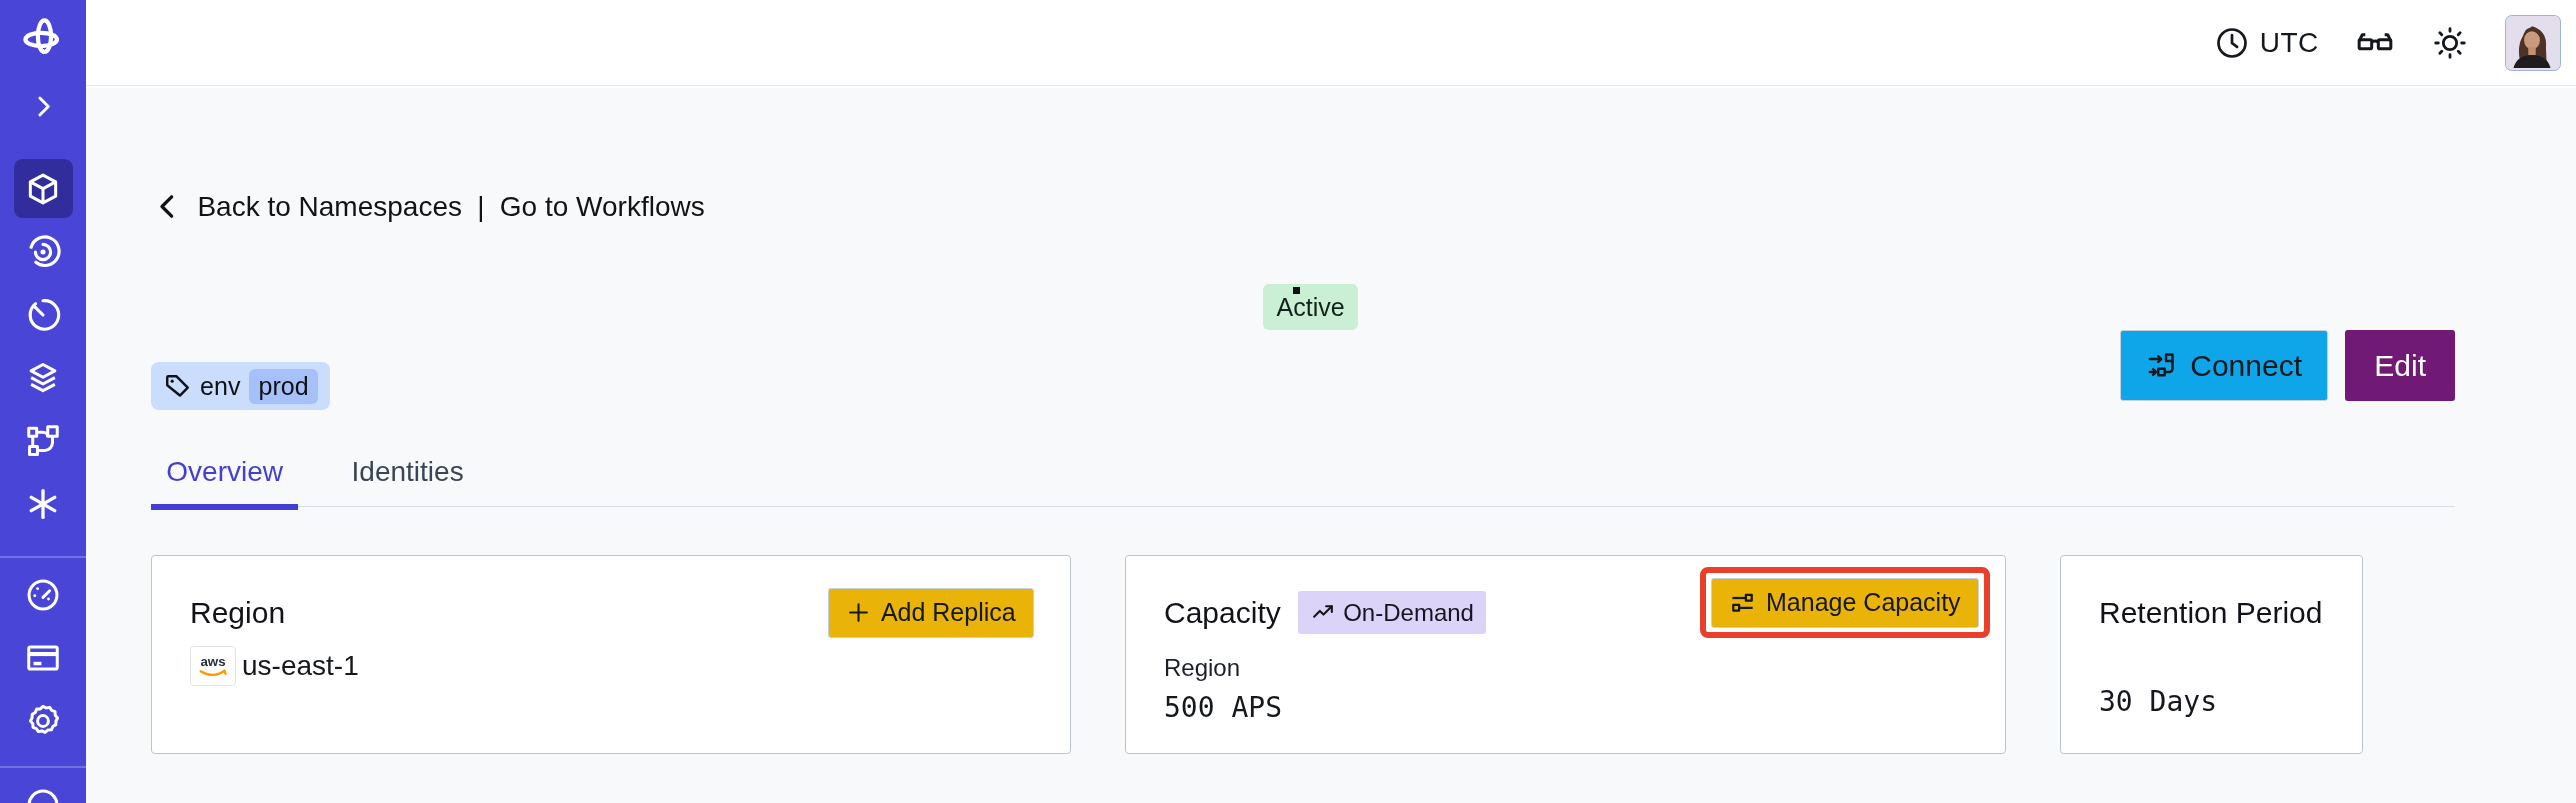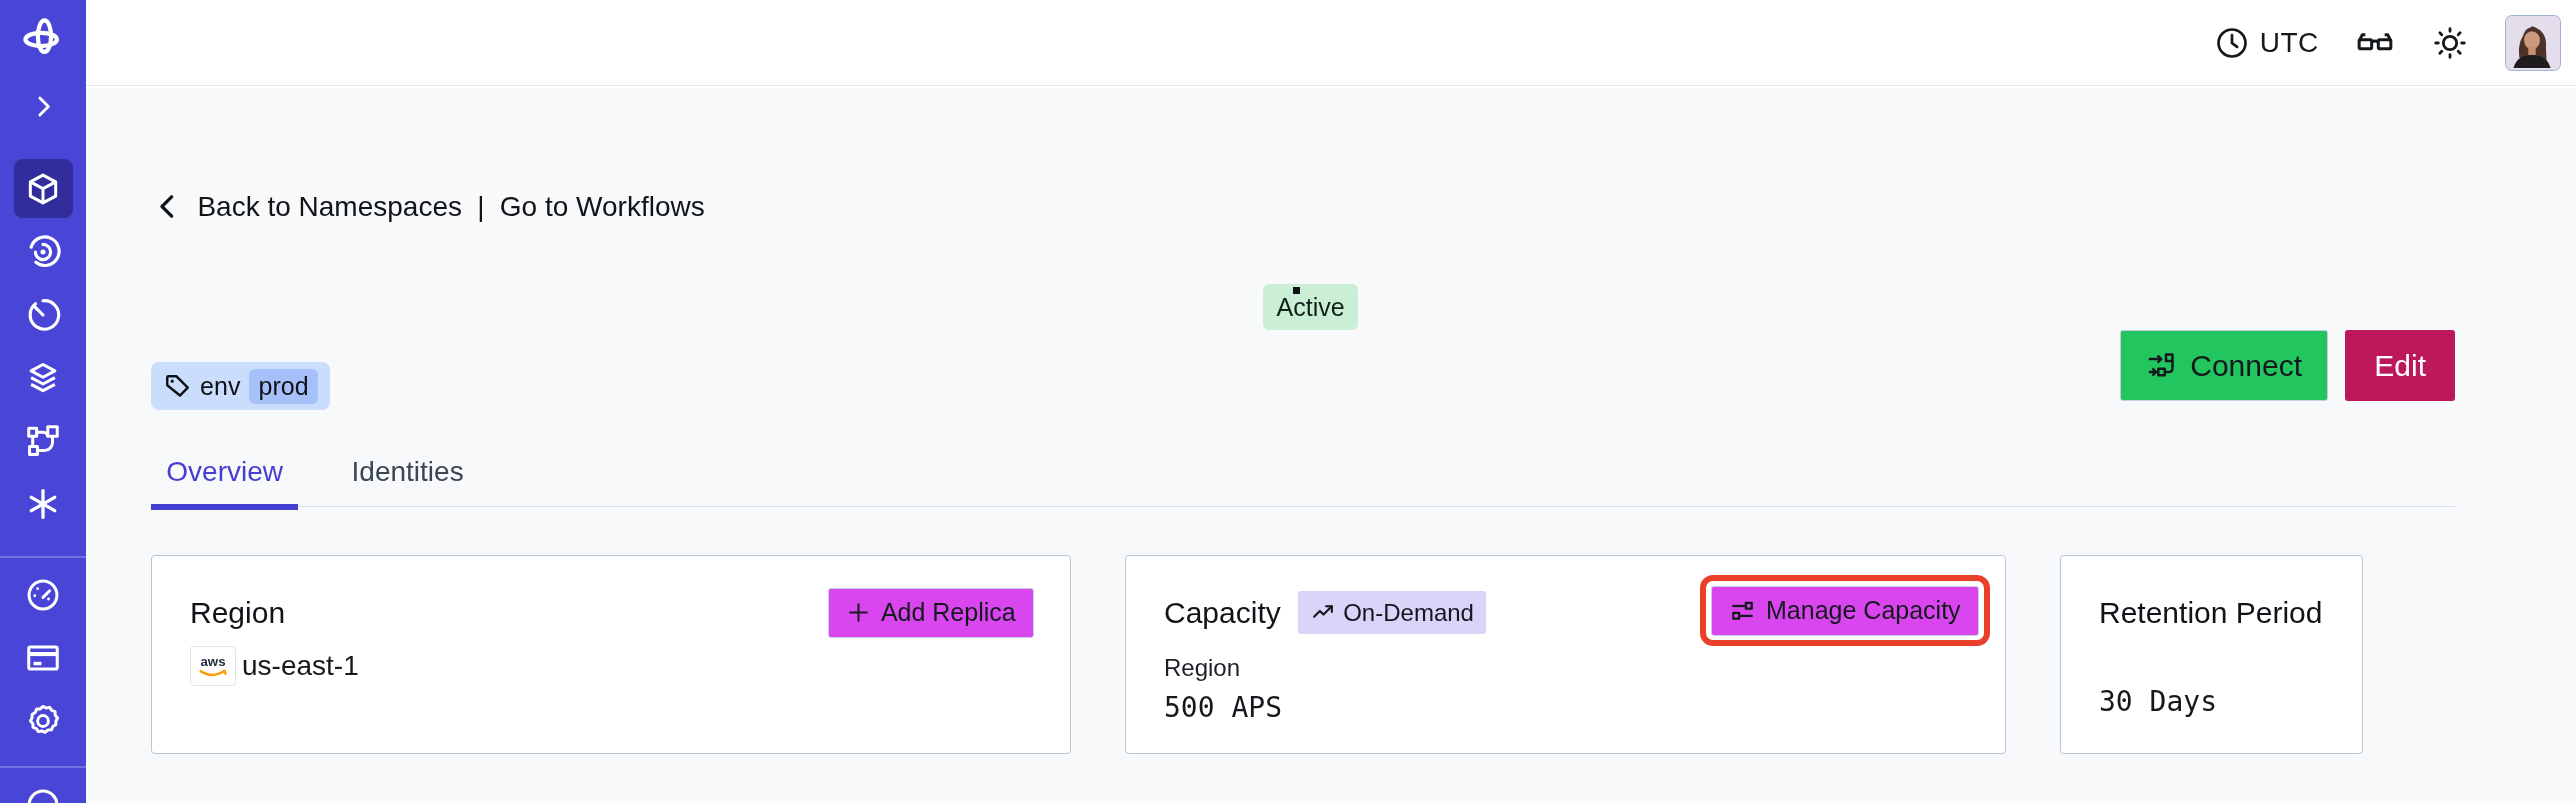--- a/index.html
+++ b/index.html
@@ -55,23 +55,23 @@
 
   
   .title-row { margin-top:61px; display:flex; align-items:center; height:63px;flex-direction:column; }
   .redacted-box { position:relative; width:570px; height:56px; background:#ffffff; }
   .name-remnant { position:absolute; left:275px; bottom:-9.6px; width:6.7px; height:6.7px; background:#101214; }
   .status-badge { margin-left:15.3px; background:#CBEFD4; color:#10231a;
     font-size:25px; padding:8.6px 13.4px; border-radius:5.8px; }
   .title-actions { margin-left:auto; display:flex; align-items:center; gap:17.3px; }
   .btn { display:inline-flex; align-items:center; justify-content:center; gap:13.4px;
     font-family:"Liberation Sans",sans-serif; cursor:pointer; border-radius:2.9px; }
-  .btn-connect { height:71px; padding:0 25px; background:#22c55e;
+  .btn-connect { height:71px; padding:0 25px; background:#0ea5e9;
     border:1.9px solid #C7D0DF; font-size:30px; color:#15181d;align-items:center; }
-  .btn-edit { height:71px; padding:0 29px; background:#be185d; border:none;
+  .btn-edit { height:71px; padding:0 29px; background:#701a75; border:none;
     color:#ffffff; font-size:30px; }
 
   
   .tag-row { margin-top:15.3px; }
   .tag-pill { display:inline-flex; align-items:center; gap:8.6px;
     background:#CBDDFD; border-radius:7.7px; padding:6.7px 11.5px; }
   .tag-key { font-size:25px; color:#0e1116; }
   .tag-chip { background:#A6C1F9; border-radius:5.8px; padding:2.9px 9.6px;
     font-size:25px; color:#0e1116; }
 
@@ -88,34 +88,34 @@
   .card { background:#ffffff; border:1.9px solid #B9C3D6; border-radius:3.8px;
     height:199px; padding:35px 38px; position:relative; }
   .card-region   { width:920px; }
   .card-capacity { width:881px; }
   .card-retention{ width:303px; }
   .card-title-row { display:flex; align-items:center; height:44px; }
   .card-title { font-size:30px; font-weight:500; color:#111318; }
   .field-label { margin-top:19px; font-size:24px; color:#1b1f26; }
   .mono-value { font-family:"DejaVu Sans Mono", monospace; font-size:28px; color:#15181d; }
 
-  .btn-small { height:50px; padding:0 17.3px; background:#d946ef; border:1.9px solid #C7D0DF;
+  .btn-small { height:50px; padding:0 17.3px; background:#eab308; border:1.9px solid #C7D0DF;
     font-size:25px; color:#15181d; gap:9.6px; }
   .add-replica-pos { position:absolute; top:32px; right:36px; }
 
   .region-value-row { margin-top:11.5px; display:flex; align-items:center; gap:6px; }
   .aws-badge { width:46px; height:40px; background:#fff; border:1.9px solid #DFE3EA;
     border-radius:3.8px; display:flex; align-items:center; justify-content:center; }
   .region-name { font-size:28px; color:#15181d; }
 
   .ondemand-badge { margin-left:17.3px; display:inline-flex; align-items:center; gap:7.7px;
     background:#DCD3F8; border-radius:3px; padding:7.7px 12.5px; font-size:24px; color:#17131f; }
 
-  .highlight-box { position:absolute; top:19px; right:15.3px;
-    border:6.7px solid #E8402A; padding:4.8px; border-radius:13px; }
+  .highlight-box { position:absolute; top:11px; right:15.3px;
+    border:6.7px solid #E8402A; padding:4.8px; border-radius:8px; }
 
   .retention-value { margin-top:50px; }
   .capacity-value { margin-top:9.6px; }
 </style>
 </head>
 <body>
 
 <nav class="sidebar">
   <div class="side-item logo">
     <svg width="44" height="44" viewBox="0 0 24 24" fill="none" stroke="#fff" stroke-width="2.3">

